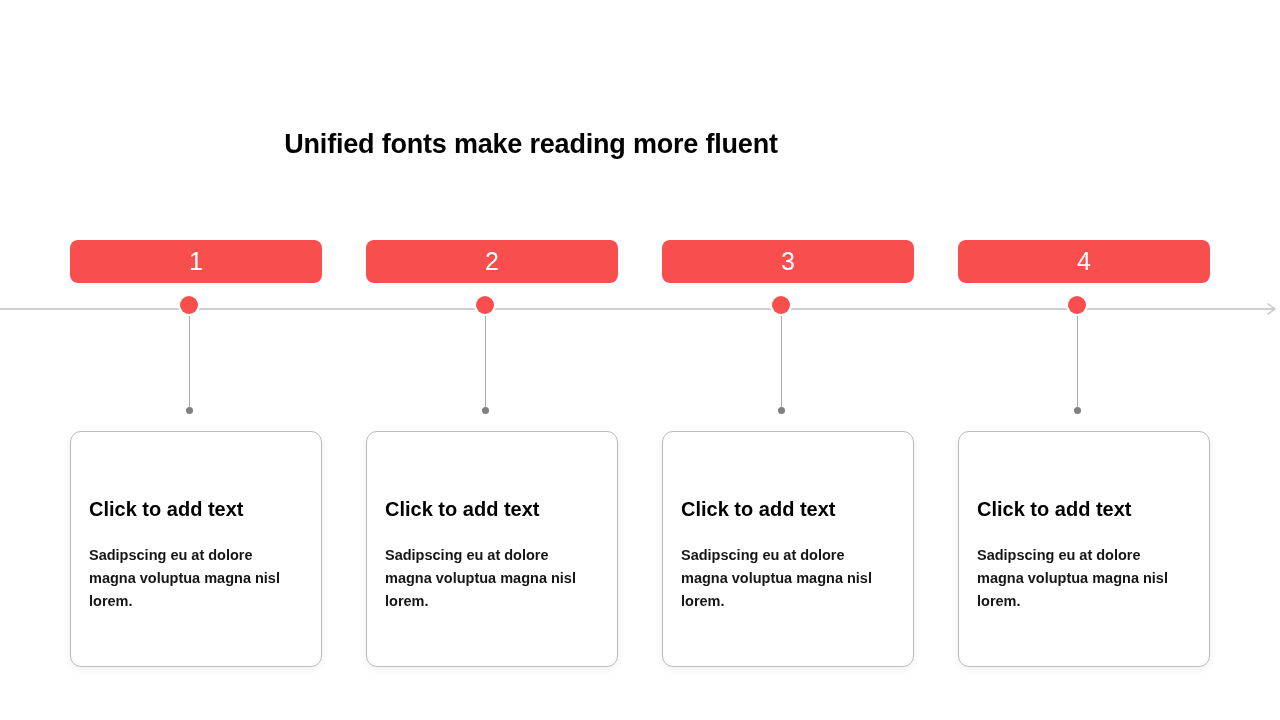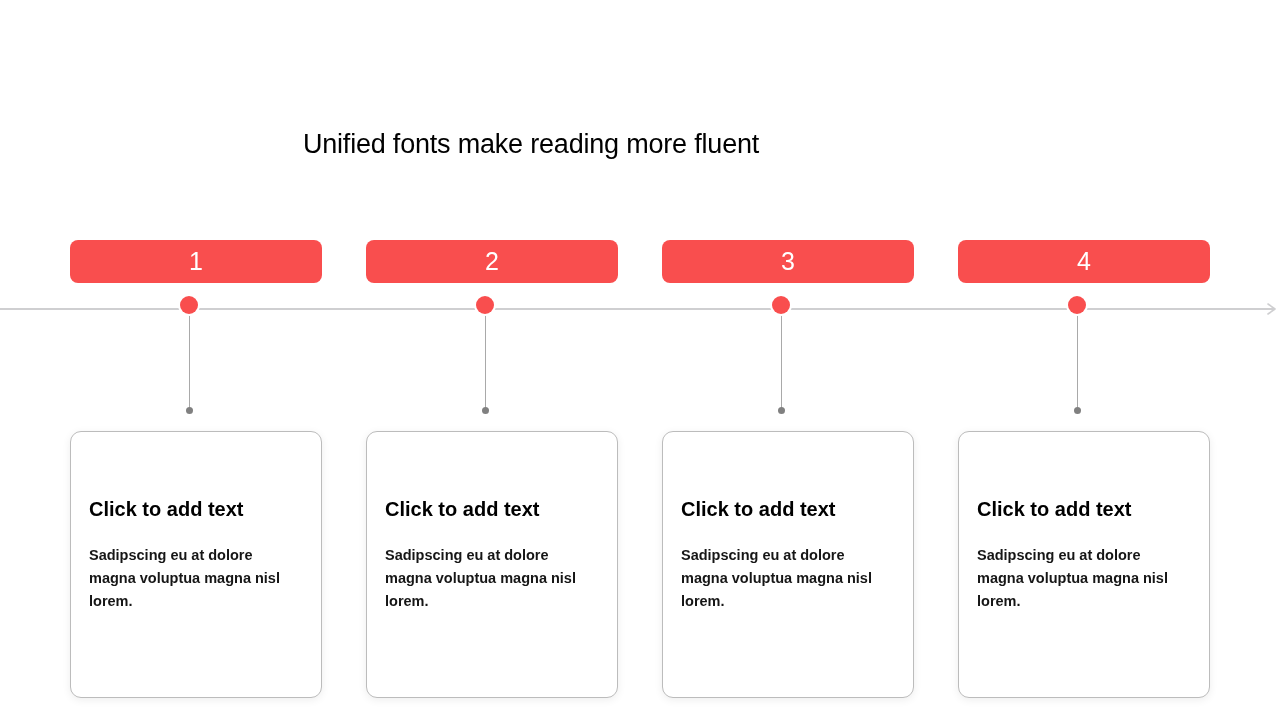--- a/index.html
+++ b/index.html
@@ -18,21 +18,21 @@
   }
 
   
   .slide-title {
     position: absolute;
     left: 0;
     top: 126px;
     width: 1062px;
     text-align: center;
     font-size: 27px;
-    font-weight: normal;
+    font-weight: bold;
     line-height: 36px;
     letter-spacing: -0.2px;
     color: #000000;
   }
 
   
   .timeline-axis {
     position: absolute;
     left: 0;
     top: 303px;
@@ -140,21 +140,21 @@
   .c3 .conn-node     { left: 110px; }
   .c3 .conn-stem     { left: 118.5px; }
   .c3 .conn-endpoint { left: 115.5px; }
 
   
   .text-card {
     position: absolute;
     left: 0;
     top: 431px;
     width: 252px;
-    height: 267px;
+    height: 236px;
     box-sizing: border-box;
     background: #ffffff;
     border: 1px solid #bcbcbc;
     border-radius: 11px;
     box-shadow: 0 2px 8px rgba(0,0,0,0.07);
     padding: 0 34px;
   }
   .card-heading {
     position: absolute;
     left: 18px;

